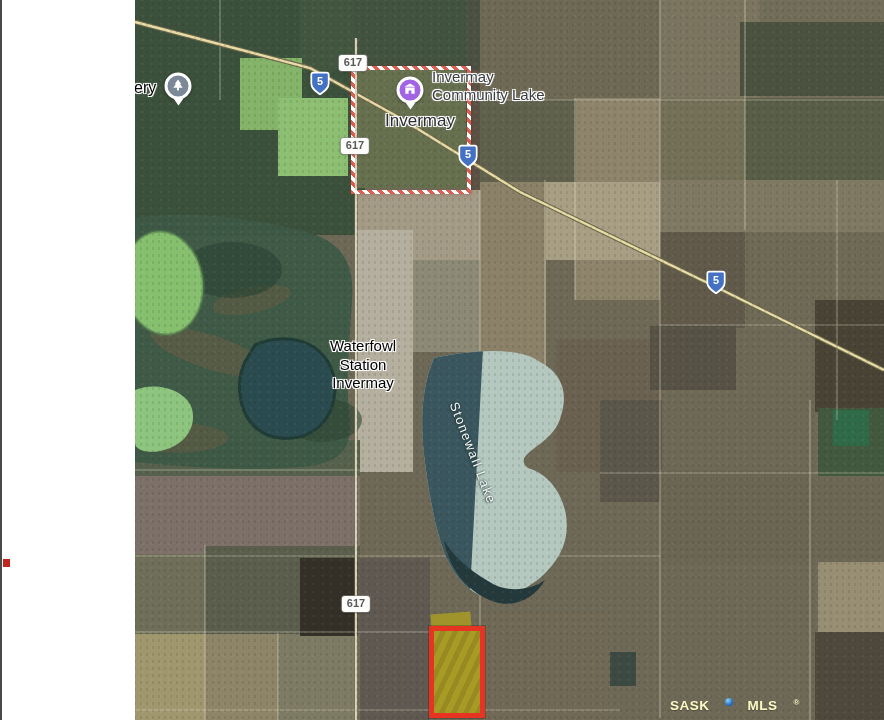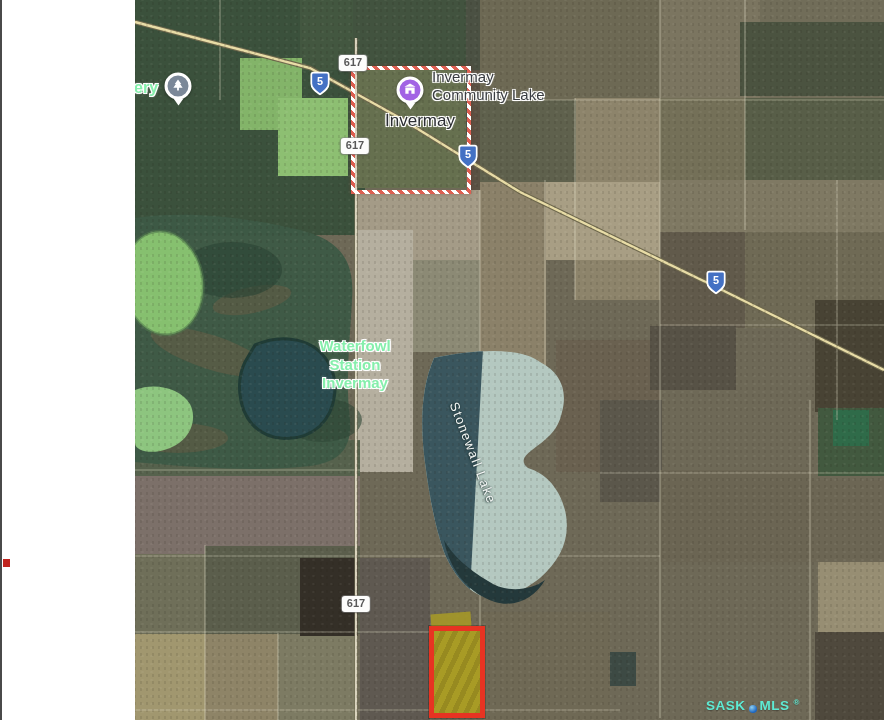--- a/index.html
+++ b/index.html
@@ -39,30 +39,30 @@
   .pin::after{content:'';position:absolute;left:50%;top:100%;transform:translateX(-50%);
     border:5px solid transparent;border-top:7px solid #fff;margin-top:2px;}
   .pin-hall{left:410px;top:90px;background:#a263e4;}
   .pin-park{left:178px;top:86px;background:#7b8898;}
   
   .halo{text-shadow:-1px -1px 0 #fff,1px -1px 0 #fff,-1px 1px 0 #fff,1px 1px 0 #fff,0 0 3px #fff;}
   .lbl{position:absolute;white-space:nowrap;}
   .lbl-hall{left:432px;top:68px;font-size:15px;font-weight:500;color:#3a3d42;line-height:18px;}
   .lbl-town{left:420px;top:121px;transform:translate(-50%,-50%);
     font-size:17px;font-weight:500;color:#2c2e33;}
-  .lbl-green{color:#86efac;font-weight:700;}
-  .lbl-waterfowl{left:355px;top:365px;transform:translate(-50%,-50%);
+  .lbl-green{color:#000000;font-weight:400;}
+  .lbl-waterfowl{left:363px;top:365px;transform:translate(-50%,-50%);
     font-size:15px;line-height:18.5px;text-align:center;}
   .lbl-ery{left:134px;top:79px;font-size:16px;}
   .lbl-lake{left:473px;top:453px;transform:translate(-50%,-50%) rotate(69deg);
     font-size:13px;letter-spacing:1.4px;color:#f4f7f5;
     text-shadow:0 1px 2px rgba(25,45,45,.95),0 0 2px rgba(25,45,45,.6);}
   
-  .watermark{position:absolute;right:8px;bottom:7px;display:flex;align-items:flex-end;gap:3px;
-    font-size:13.5px;font-weight:700;letter-spacing:.5px;color:#5eead4;
+  .watermark{position:absolute;right:8px;bottom:7px;display:flex;align-items:flex-start;gap:15px;
+    font-size:13.5px;font-weight:700;letter-spacing:.5px;color:#fef9c3;
     text-shadow:0 1px 1px rgba(0,0,0,.25);}
   .mls-dot{display:inline-block;width:8px;height:8px;border-radius:50%;
     background:radial-gradient(circle at 35% 30%,#8fd0f0,#1b64bf 70%);}
   .watermark sup{font-size:8px;font-weight:700;margin-left:1px;align-self:flex-start;}
   
   #left-margin{position:absolute;left:0;top:0;width:135px;height:720px;background:#ffffff;}
   #edge-line{position:absolute;left:0;top:0;width:2px;height:720px;background:#4a4a4a;}
   #red-marker{position:absolute;left:3px;top:559px;width:7px;height:8px;background:#c1251f;}
   svg text{font-family:"Liberation Sans",sans-serif;}
 </style>

